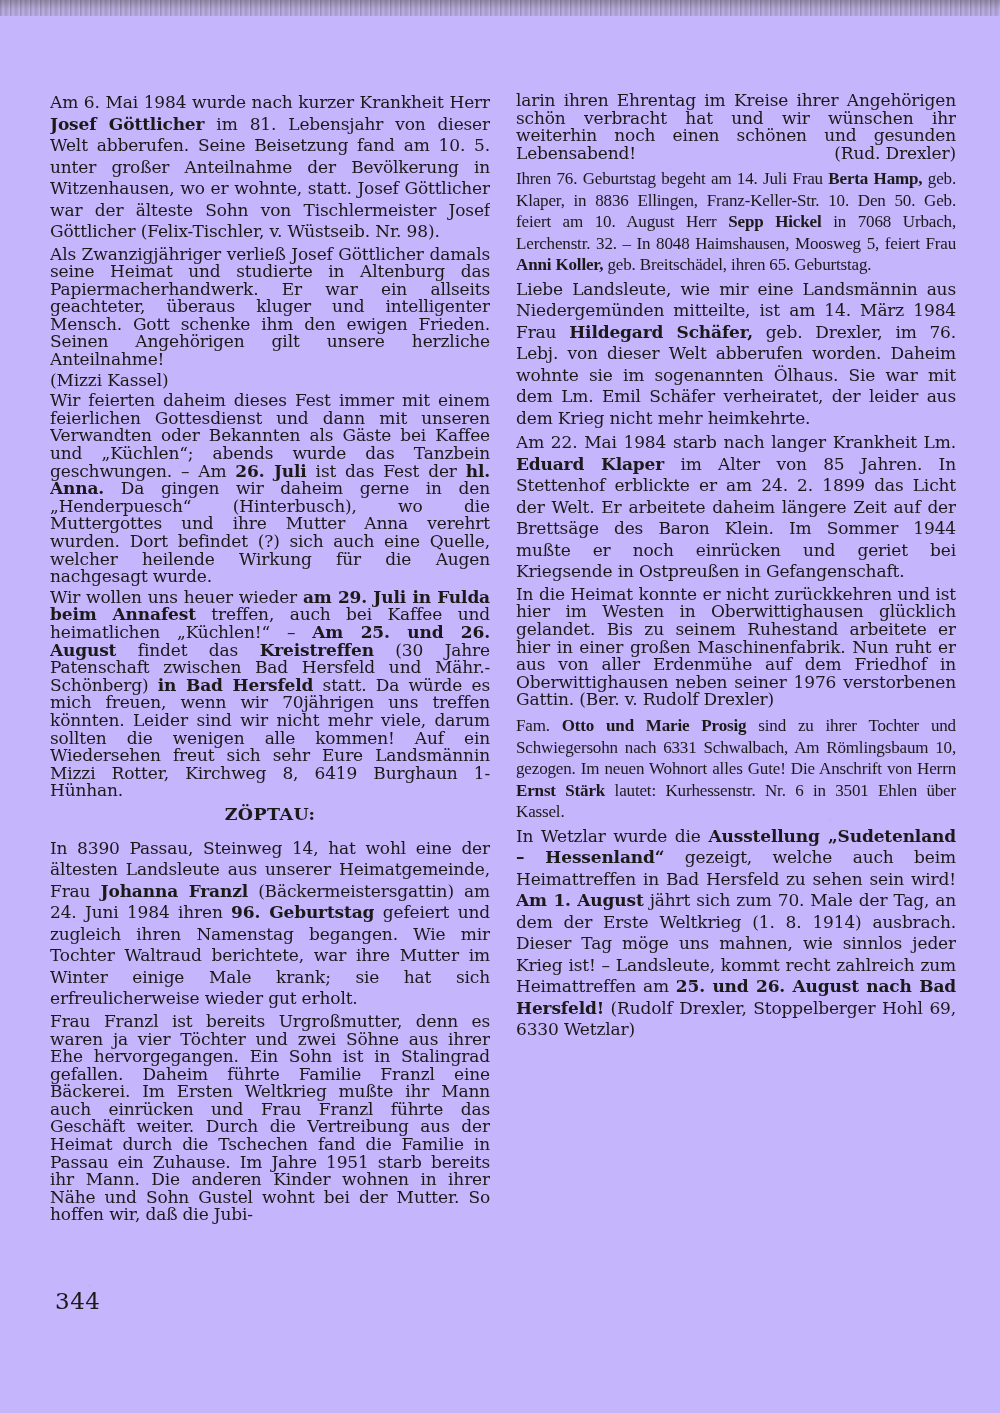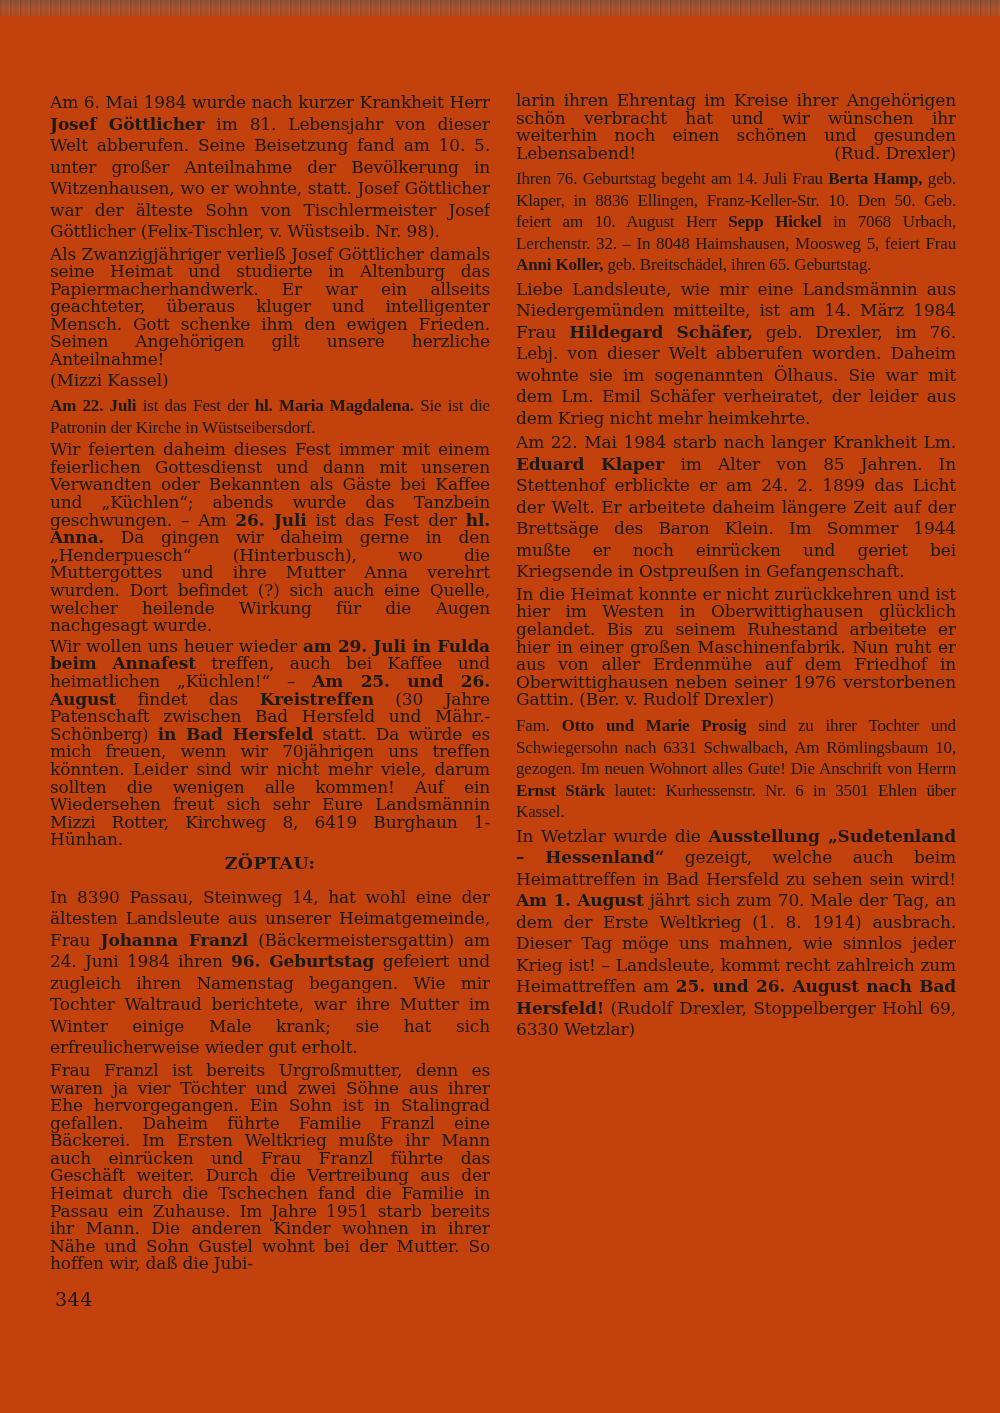--- a/index.html
+++ b/index.html
@@ -5,21 +5,21 @@
   html, body { margin: 0; padding: 0; }
   body {
     width: 1000px;
     background: #e9e8e4;
     font-family: "DejaVu Serif", serif;
   }
   .page {
     position: relative;
     width: 1000px;
     height: 1413px;
-    background: #c2410c;
+    background: #c4b5fd;
     color: #1a1a18;
     overflow: hidden;
   }
   
   .scan-edge {
     position: absolute;
     top: 0; left: 0; right: 0;
     height: 16px;
     background:
       repeating-linear-gradient(90deg,
@@ -69,37 +69,36 @@
     letter-spacing: 0.4px;
   }
   .align-right { text-align: right; }
   .b { font-weight: 700; }
   .sig { float: right; padding-left: 14px; }
 
   .page-number {
     position: absolute;
     left: 55px;
     top: 1288px;
-    font-size: 19px;
+    font-size: 23px;
     letter-spacing: 0.5px;
   }
 </style>
 </head>
 <body>
 
 <div class="page">
   <div class="scan-edge"></div>
   <div class="paper-noise"></div>
 
   <div class="columns">
     <div class="column" id="col-left">
         <p class="block large"><span class="">Am 6. Mai 1984 wurde nach kurzer Krankheit Herr </span><span class="b">Josef Göttlicher</span><span class=""> im 81. Lebensjahr von dieser Welt abberufen. Seine Beisetzung fand am 10. 5. unter großer Anteilnahme der Bevölkerung in Witzenhausen, wo er wohnte, statt. Josef Göttlicher war der älteste Sohn von Tischlermeister Josef Göttlicher (Felix-Tischler, v. Wüstseib. Nr. 98).</span></p>
         <p class="block small"><span class="">Als Zwanzigjähriger verließ Josef Göttlicher damals seine Heimat und studierte in Altenburg das Papiermacherhandwerk. Er war ein allseits geachteter, überaus kluger und intelligenter Mensch. Gott schenke ihm den ewigen Frieden. Seinen Angehörigen gilt unsere herzliche Anteilnahme!</span></p>
         <p class="block small align-right"><span class="">(Mizzi Kassel)</span></p>
-        <p class="block large"><span class="b">Am 22. Juli</span><span class=""> ist das Fest der </span><span class="b">hl. Maria Magdalena.</span><span class=""> Sie ist die Patronin der Kirche in Wüstseibersdorf.</span></p>
         <p class="block small"><span class="">Wir feierten daheim dieses Fest immer mit einem feierlichen Gottesdienst und dann mit unseren Verwandten oder Bekannten als Gäste bei Kaffee und „Küchlen“; abends wurde das Tanzbein geschwungen. – Am </span><span class="b">26. Juli</span><span class=""> ist das Fest der </span><span class="b">hl. Anna.</span><span class=""> Da gingen wir daheim gerne in den „Henderpuesch“ (Hinterbusch), wo die Muttergottes und ihre Mutter Anna verehrt wurden. Dort befindet (?) sich auch eine Quelle, welcher heilende Wirkung für die Augen nachgesagt wurde.</span></p>
         <p class="block small"><span class="">Wir wollen uns heuer wieder </span><span class="b">am 29. Juli in Fulda beim Annafest</span><span class=""> treffen, auch bei Kaffee und heimatlichen „Küchlen!“ – </span><span class="b">Am 25. und 26. August</span><span class=""> findet das </span><span class="b">Kreistreffen</span><span class=""> (30 Jahre Patenschaft zwischen Bad Hersfeld und Mähr.-Schönberg) </span><span class="b">in Bad Hersfeld</span><span class=""> statt. Da würde es mich freuen, wenn wir 70jährigen uns treffen könnten. Leider sind wir nicht mehr viele, darum sollten die wenigen alle kommen! Auf ein Wiedersehen freut sich sehr Eure Landsmännin Mizzi Rotter, Kirchweg 8, 6419 Burghaun 1-Hünhan.</span></p>
         <p class="block heading"><span class="">ZÖPTAU:</span></p>
         <p class="block large"><span class="">In 8390 Passau, Steinweg 14, hat wohl eine der ältesten Landsleute aus unserer Heimatgemeinde, Frau </span><span class="b">Johanna Franzl</span><span class=""> (Bäckermeistersgattin) am 24. Juni 1984 ihren </span><span class="b">96. Geburtstag</span><span class=""> gefeiert und zugleich ihren Namenstag begangen. Wie mir Tochter Waltraud berichtete, war ihre Mutter im Winter einige Male krank; sie hat sich erfreulicherweise wieder gut erholt.</span></p>
         <p class="block small"><span class="">Frau Franzl ist bereits Urgroßmutter, denn es waren ja vier Töchter und zwei Söhne aus ihrer Ehe hervorgegangen. Ein Sohn ist in Stalingrad gefallen. Daheim führte Familie Franzl eine Bäckerei. Im Ersten Weltkrieg mußte ihr Mann auch einrücken und Frau Franzl führte das Geschäft weiter. Durch die Vertreibung aus der Heimat durch die Tschechen fand die Familie in Passau ein Zuhause. Im Jahre 1951 starb bereits ihr Mann. Die anderen Kinder wohnen in ihrer Nähe und Sohn Gustel wohnt bei der Mutter. So hoffen wir, daß die Jubi-</span></p>
       </div>
     <div class="column" id="col-right">
         <p class="block small"><span class="">larin ihren Ehrentag im Kreise ihrer Angehörigen schön verbracht hat und wir wünschen ihr weiterhin noch einen schönen und gesunden Lebensabend!</span><span class="sig">(Rud. Drexler)</span></p>
         <p class="block large"><span class="">Ihren 76. Geburtstag begeht am 14. Juli Frau </span><span class="b">Berta Hamp,</span><span class=""> geb. Klaper, in 8836 Ellingen, Franz-Keller-Str. 10. Den 50. Geb. feiert am 10. August Herr </span><span class="b">Sepp Hickel</span><span class=""> in 7068 Urbach, Lerchenstr. 32. – In 8048 Haimshausen, Moosweg 5, feiert Frau </span><span class="b">Anni Koller,</span><span class=""> geb. Breitschädel, ihren 65. Geburtstag.</span></p>
         <p class="block large"><span class="">Liebe Landsleute, wie mir eine Landsmännin aus Niedergemünden mitteilte, ist am 14. März 1984 Frau </span><span class="b">Hildegard Schäfer,</span><span class=""> geb. Drexler, im 76. Lebj. von dieser Welt abberufen worden. Daheim wohnte sie im sogenannten Ölhaus. Sie war mit dem Lm. Emil Schäfer verheiratet, der leider aus dem Krieg nicht mehr heimkehrte.</span></p>

